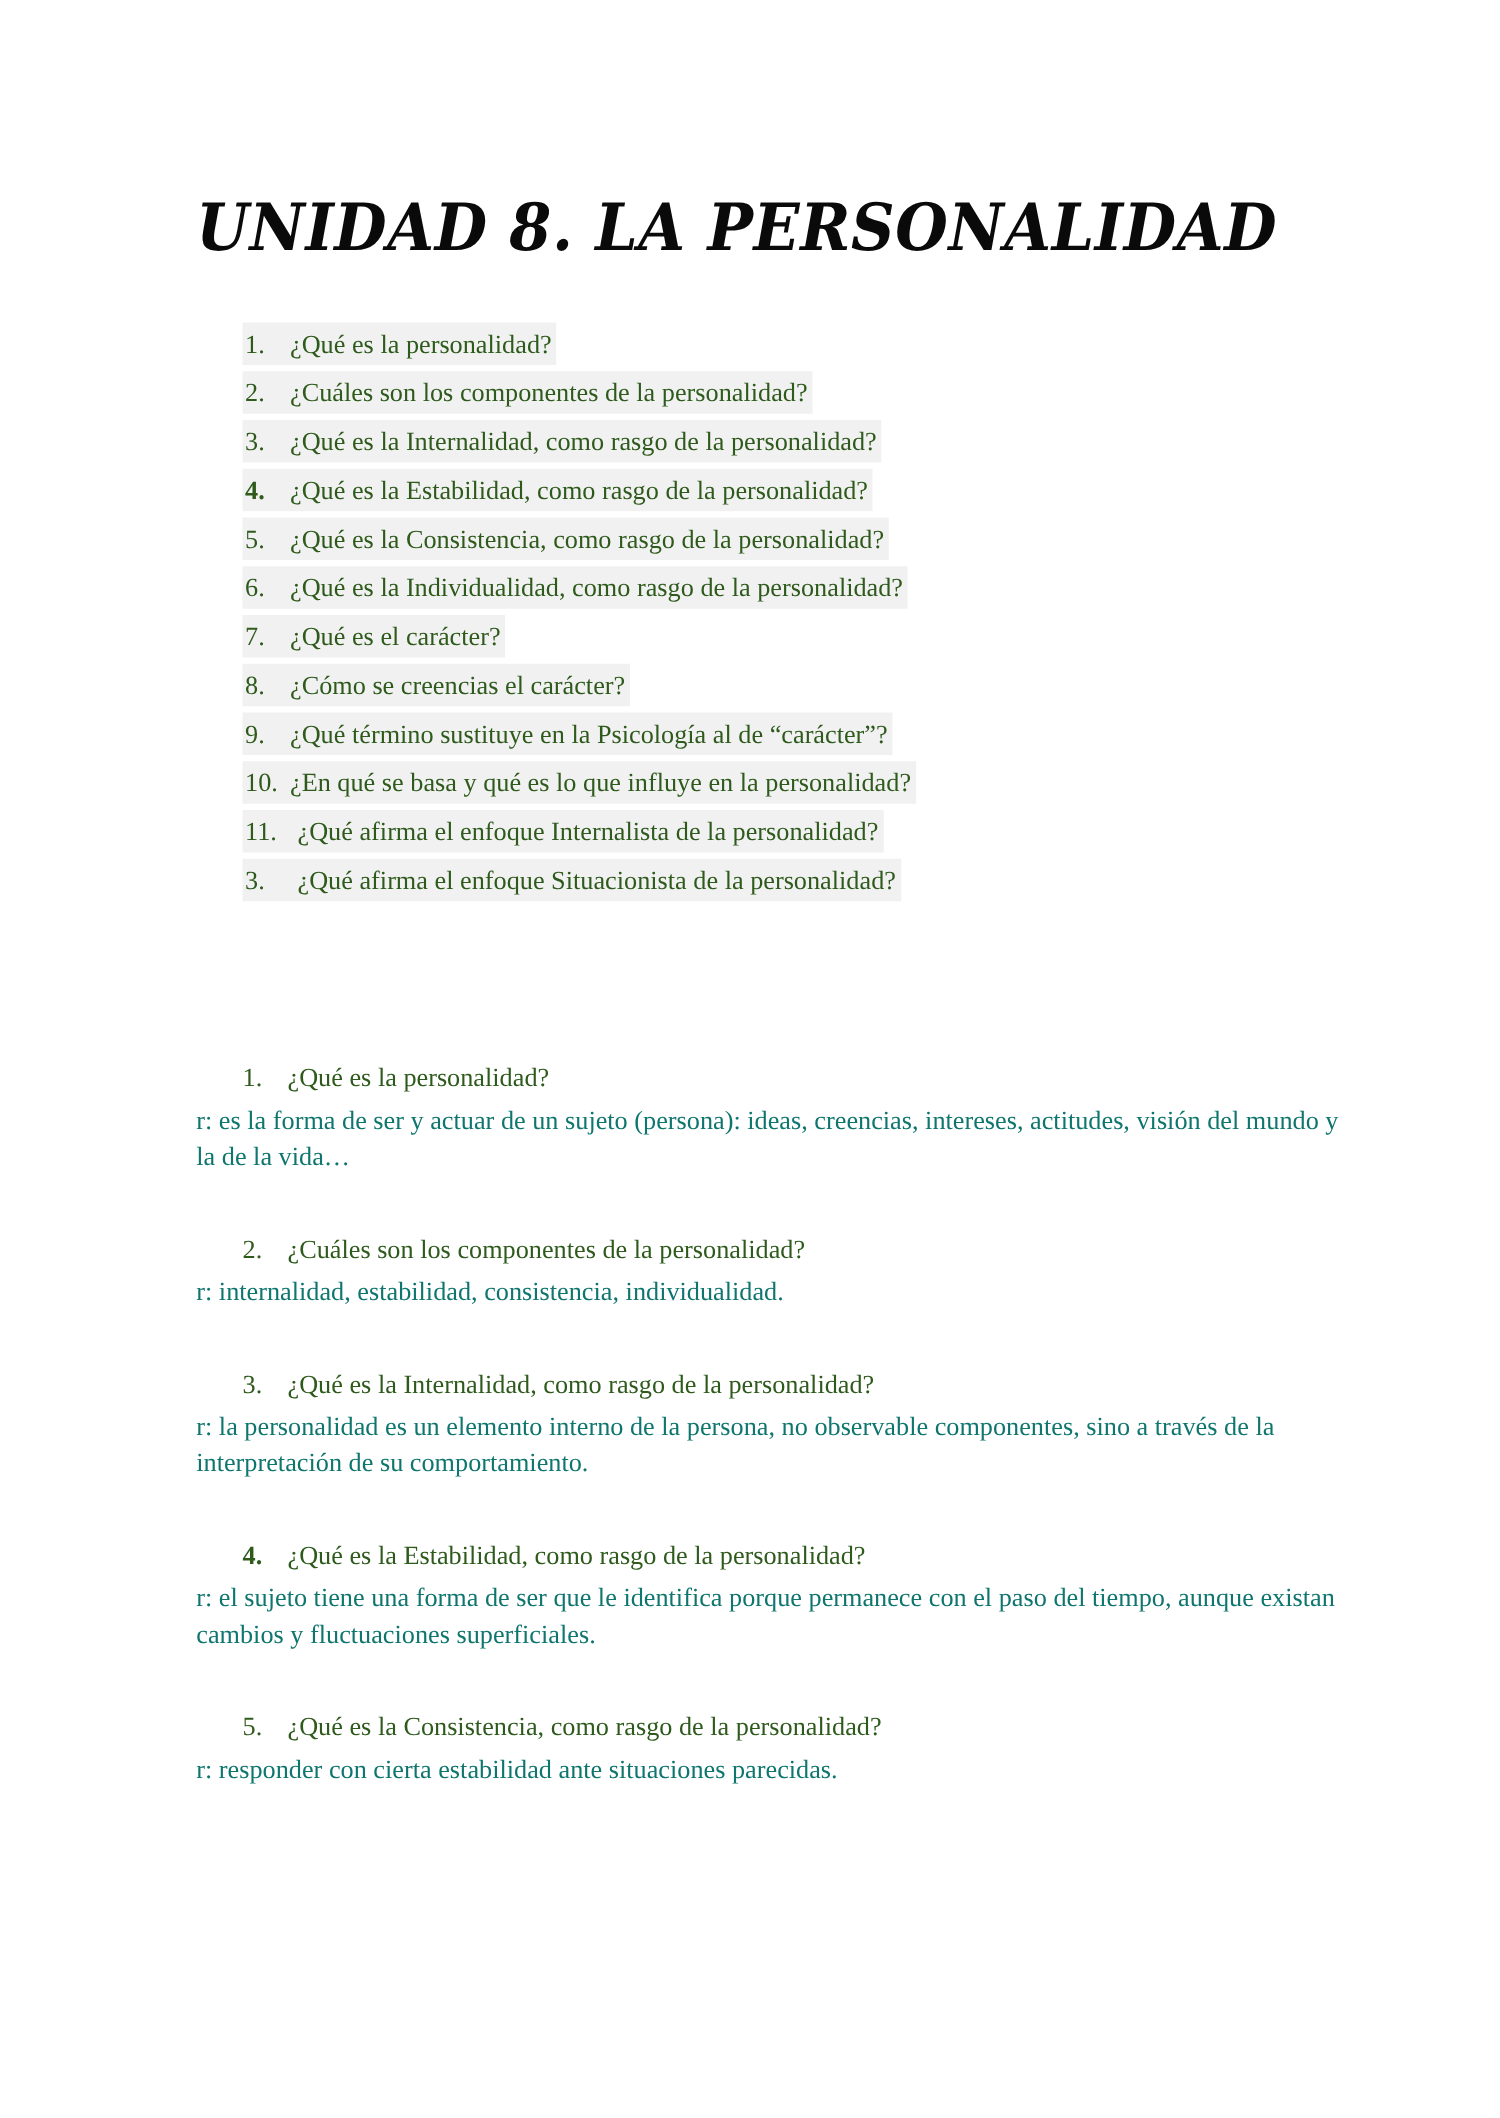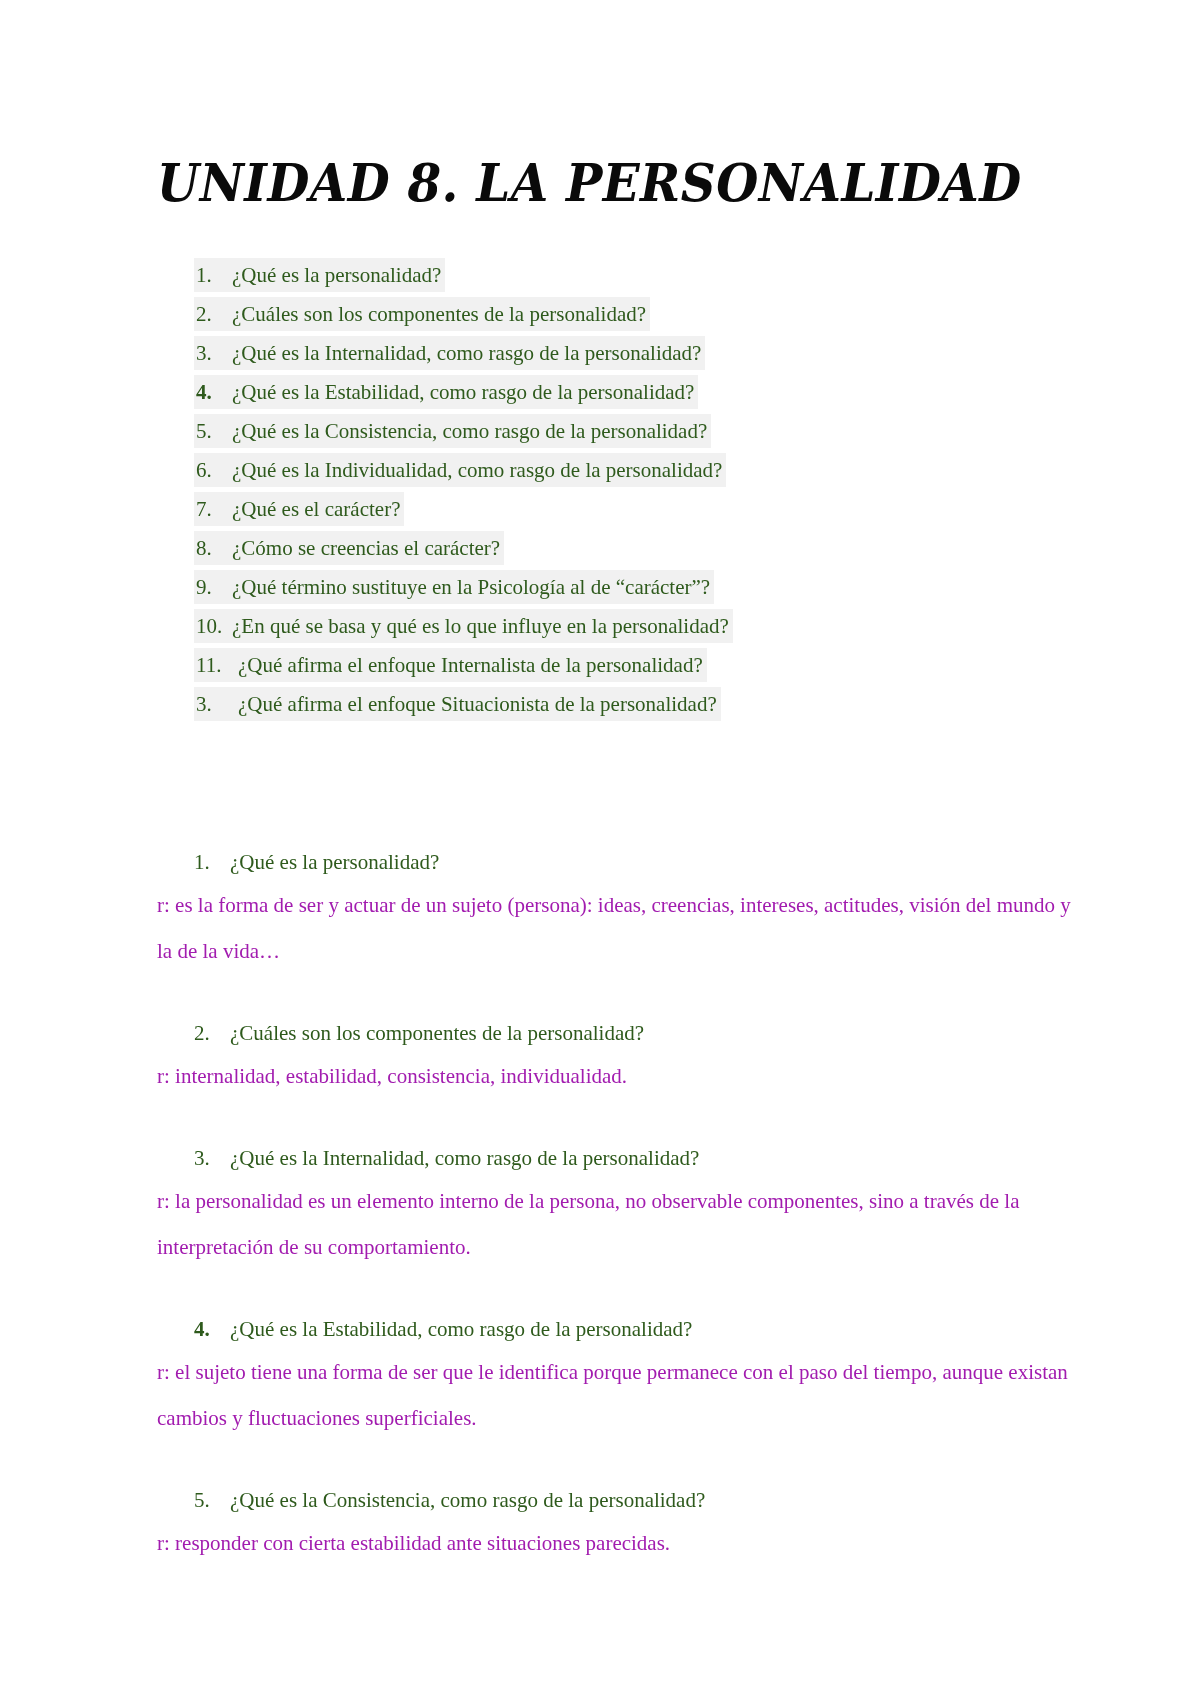--- a/index.html
+++ b/index.html
@@ -79,22 +79,22 @@
       font-family: "Liberation Serif", serif;
       font-size: 21px;
       line-height: 39px;
       color: #2e5a1c;
       padding-left: 37px;
       white-space: nowrap;
     }
     .qa-a {
       font-family: "Liberation Serif", serif;
       font-size: 21px;
-      line-height: 46px;
-      color: #a21caf;
+      line-height: 29px;
+      color: #0f766e;
       margin: 0;
     }
   </style>
 </head>
 <body>
 
 <div class="page">
 
   <h1 class="title">UNIDAD 8. LA PERSONALIDAD</h1>
 

